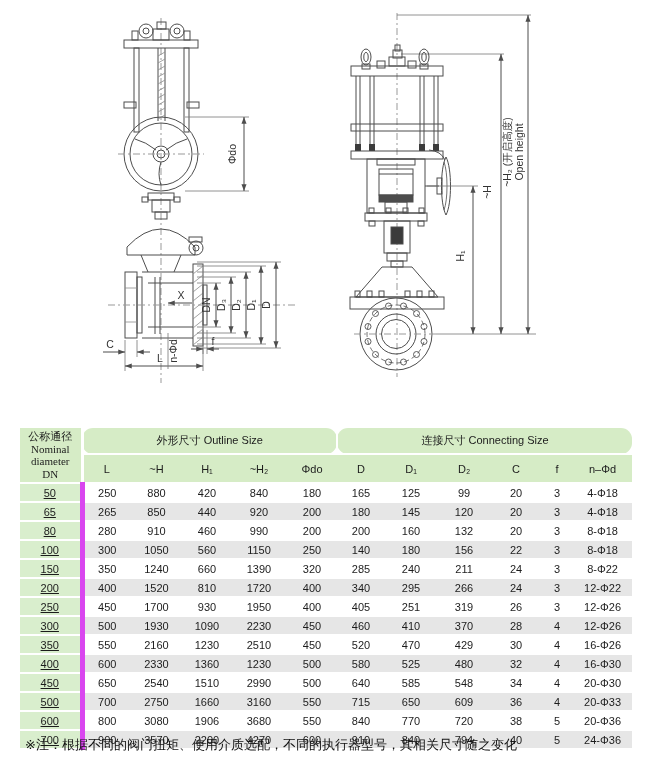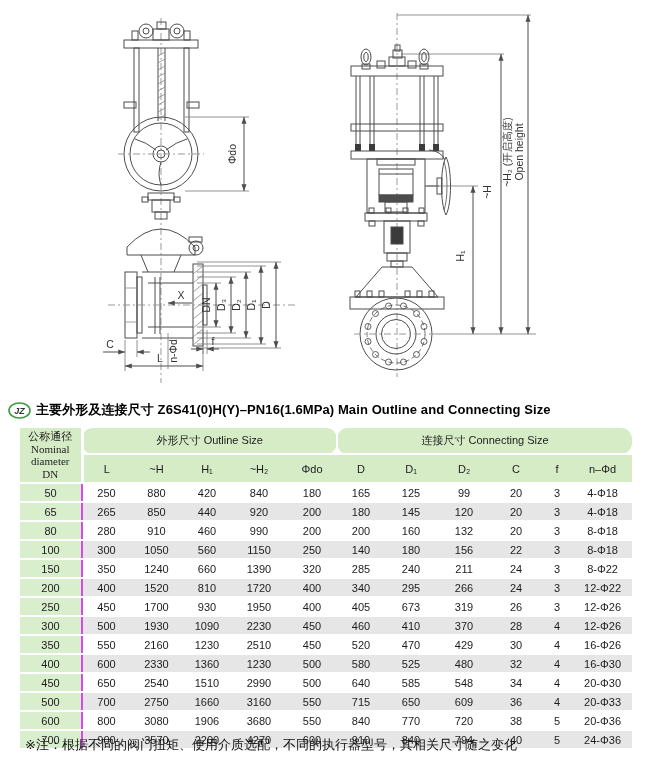--- a/index.html
+++ b/index.html
@@ -18,21 +18,21 @@
   
   table.dim{position:absolute;left:20px;top:428px;width:612px;border-collapse:collapse;table-layout:fixed;}
   table.dim th, table.dim td{padding:0;text-align:center;vertical-align:middle;font-weight:normal;
         font-size:11px;color:#1c1c1c;border-bottom:2px solid #fff;}
   thead th{background:#d6ecc6;}
   th.dnh{border-right:3px solid #fff;font-size:10.5px;line-height:12.5px;color:#222;font-family:Liberation Serif, serif;}
   th.grp{height:25px;font-size:11px;border-radius:11px;}
   th.grp.outline{border-right:2px solid #fff;}
   tr.cols th{height:27px;}
   tbody td{height:17px;background:#ffffff;}
-  tbody td.dn{background:#d9eecd;border-right:2px solid #d946ef;}
+  tbody td.dn{background:#d9eecd;border-right:5px solid #d946ef;text-decoration:underline;}
   tbody tr.alt td{background:#e6e6e6;}
   tbody tr.alt td.dn{background:#d9eecd;margin-left:31px;}
 
   
   .notes{position:absolute;left:25px;top:738px;font-size:13px;line-height:14px;color:#222;}
   .notes .zh{color:#111;}
 </style>
 </head>
 <body>
 <div class="page">
@@ -281,27 +281,20 @@
   </g>
 
   <g font-size="10.5" fill="#222">
     <text transform="rotate(-90 464 256)" x="464" y="256" text-anchor="middle">H₁</text>
     <text transform="rotate(-90 491 192)" x="491" y="192" text-anchor="middle">~H</text>
     <text transform="rotate(-90 511 152)" x="511" y="152" text-anchor="middle">~H₂ (开启高度)</text>
     <text transform="rotate(-90 523 152)" x="523" y="152" text-anchor="middle">Open height</text>
   </g>
 </svg>
 
-<div class="sec-title">
-  <svg width="23" height="17" viewBox="0 0 23 17">
-    <ellipse cx="11.5" cy="8.5" rx="10.5" ry="7.5" fill="none" stroke="#3b9b3b" stroke-width="1.6"></ellipse>
-    <text x="11.5" y="12" text-anchor="middle" font-size="9" font-style="italic" font-weight="bold" fill="#3b9b3b">JZ</text>
-  </svg>
-  <span class="txt">主要外形及连接尺寸 Z6S41(0)H(Y)–PN16(1.6MPa) Main Outline and Connecting Size</span>
-</div>
 
 <table class="dim">
   <colgroup>
     <col style="width:62px">
         <col style="width:48px">
         <col style="width:53px">
         <col style="width:48px">
     <col style="width:56px">
         <col style="width:50px">
         <col style="width:48px">
@@ -422,21 +415,21 @@
           <td>12-Φ22</td>
         </tr>
         <tr>
           <td class="dn">250</td>
           <td>450</td>
           <td>1700</td>
           <td>930</td>
           <td>1950</td>
           <td>400</td>
           <td>405</td>
-          <td>673</td>
+          <td>251</td>
           <td>319</td>
           <td>26</td>
           <td>3</td>
           <td>12-Φ26</td>
         </tr>
         <tr class="alt">
           <td class="dn">300</td>
           <td>500</td>
           <td>1930</td>
           <td>1090</td>

